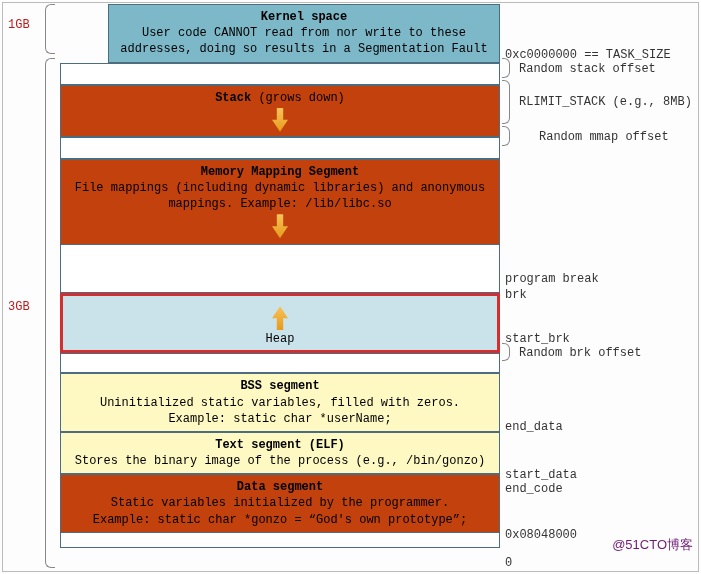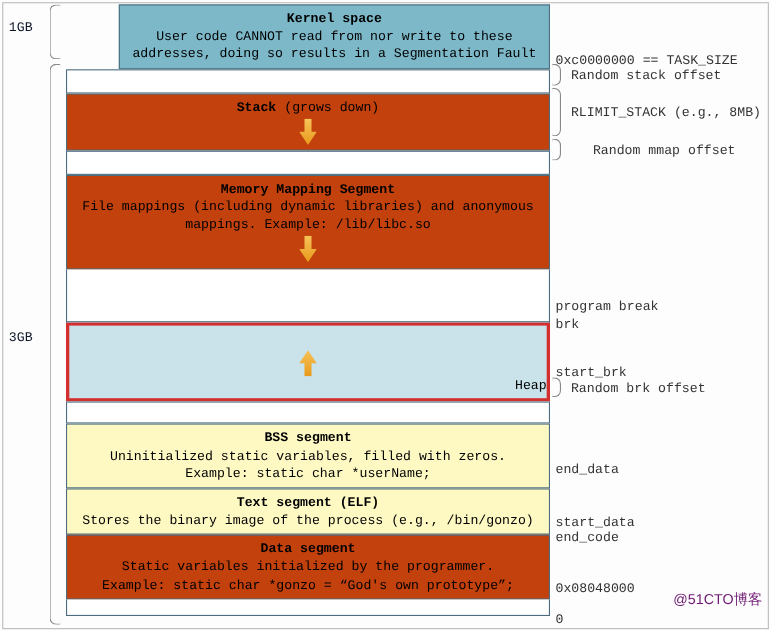--- a/index.html
+++ b/index.html
@@ -1,30 +1,30 @@
 <!DOCTYPE html>
 <html><head>
 <meta charset="utf-8">
 <style>
 * { box-sizing: border-box; margin: 0; padding: 0; }
 body { font-family: "Courier New", monospace; font-size: 12px; background: #fdfdfd; width: 701px; height: 574px; position: relative; }
 .container { position: relative; width: 100%; height: 100%; }
-.size-label { position: absolute; font-family: "Courier New", monospace; font-size: 12px; color: #0f172a; }
+.size-label { position: absolute; font-family: "Courier New", monospace; font-size: 12px; color: #b91c1c; }
 .brace { position: absolute; border-left: 1px solid #888; border-top: 1px solid #888; border-bottom: 1px solid #888; border-radius: 6px 0 0 6px; width: 10px; }
 .main-col { position: absolute; left: 60px; width: 440px; }
 .seg { border: 1px solid #4b6d7f; padding: 4px 6px; text-align: center; line-height: 1.35; background: #c2410c; }
 .seg.dark { background: #7db8c8; margin-left: 48px; }
 .seg.light { background: #fef9c3; }
 .seg .title { font-weight: bold; }
 .gap { border-left: 1px solid #4b6d7f; border-right: 1px solid #4b6d7f; background: #fff; height: 20px; position: relative; }
 .gap.bordered { border-bottom: 1px solid #4b6d7f; border-top: 1px solid #4b6d7f; }
 .arrow-down, .arrow-up { width: 16px; height: 24px; margin: 2px auto; position: relative; }
 .arrow-down { background: linear-gradient(#f7c35a, #e89a1a); clip-path: polygon(30% 0, 70% 0, 70% 50%, 100% 50%, 50% 100%, 0 50%, 30% 50%); }
 .arrow-up { background: linear-gradient(#f7c35a, #e89a1a); clip-path: polygon(50% 0, 100% 50%, 70% 50%, 70% 100%, 30% 100%, 30% 50%, 0 50%); }
-.heap-box { border: 3px solid #d32f2f; background: #cae3ea; text-align: right; padding-top: 20px; }
+.heap-box { border: 3px solid #d32f2f; background: #cae3ea; text-align: center; padding-top: 8px; }
 .right-col { position: absolute; left: 505px; width: 190px; font-family: "Courier New", monospace; font-size: 12px; color: #333; }
 .rlabel { position: absolute; white-space: nowrap; }
 .rbrace { position: absolute; border-right: 1px solid #888; border-top: 1px solid #888; border-bottom: 1px solid #888; border-radius: 0 6px 6px 0; width: 8px; left: -3px; }
 .watermark { position: absolute; right: 8px; bottom: 20px; color: #701a75; font-family: sans-serif; font-size: 13px; }
 .outer { position:absolute; left:2px; top:2px; right:2px; bottom:2px; border:1px solid #bbb; }
 </style>
 </head>
 <body>
 
 <div class="container">

